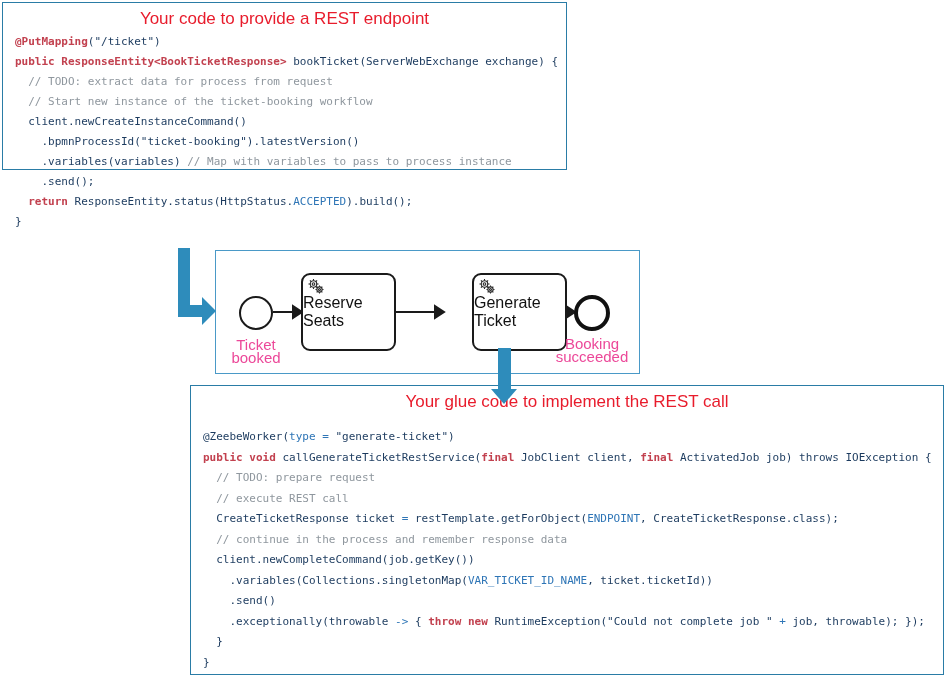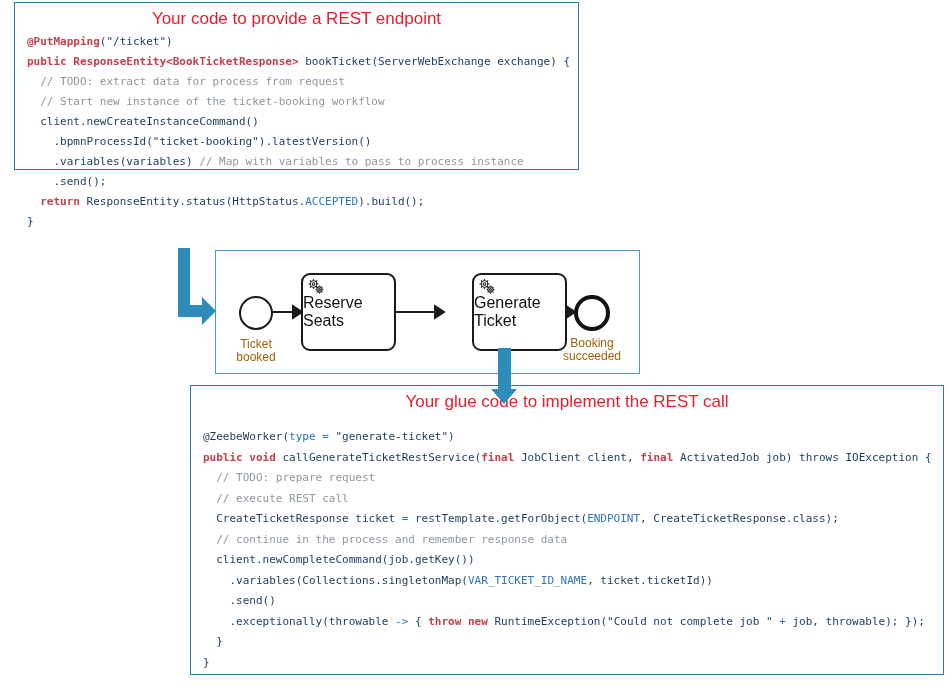--- a/index.html
+++ b/index.html
@@ -1,19 +1,19 @@
 <!DOCTYPE html>
 <html><head>
 <meta charset="utf-8">
 <style>
   html,body{margin:0;padding:0;background:#fff;font-family:"Liberation Sans",sans-serif;}
   #stage{position:relative;width:946px;height:689px;background:#fff;overflow:hidden;}
 
   .codebox{position:absolute;background:#fff;border:1px solid #2a7ca6;box-sizing:border-box;}
-  #box-top{left:2px;top:2px;width:565px;height:168px;margin-left:12px;}
+  #box-top{left:2px;top:2px;width:565px;height:168px;}
   #box-bottom{left:190px;top:385px;width:754px;height:290px;}
   .box-title{text-align:center;color:#e81c2c;font-size:17px;margin:0;padding-top:6px;font-weight:400;}
   .code{position:absolute;left:12px;white-space:pre;font-family:"DejaVu Sans Mono",monospace;}
   #box-top .code{top:29px;font-size:11px;line-height:20px;}
   #box-bottom .code{top:41px;font-size:11px;line-height:20.5px;}
   .code-line{white-space:pre;}
   .tok-k{color:#c2414f;font-weight:bold;}
   .tok-p{color:#1b3a5e;}
   .tok-s{color:#1b3a5e;}
   .tok-b{color:#2e75b6;}
@@ -21,21 +21,21 @@
 
   #diagram{position:absolute;left:215px;top:250px;width:423px;height:122px;border:1px solid #4a99c7;box-sizing:content-box;background:#fff;}
   .bpmn-event{position:absolute;border-radius:50%;background:#fff;box-sizing:border-box;}
   #start-event{left:23px;top:45px;width:34px;height:34px;border:2px solid #1a1a1a;}
   #end-event{left:358px;top:44px;width:36px;height:36px;border:4px solid #111;}
   .bpmn-task{position:absolute;top:22px;width:95px;height:78px;border:2px solid #1a1a1a;border-radius:9px;background:#fff;box-sizing:border-box;
              display:flex;align-items:center;justify-content:center;font-size:16px;color:#111;}
   #task-1{left:85px;}
   #task-2{left:228px;margin-left:28px;}
   .gear-wrap{position:absolute;left:4px;top:3px;}
-  .event-label{position:absolute;font-size:12px;line-height:13px;text-align:center;white-space:pre-line;color:#a16207;}
+  .event-label{position:absolute;font-size:15px;line-height:13px;text-align:center;white-space:pre-line;color:#ec4899;}
   #start-label{left:4px;top:87px;width:72px;}
   #end-label{left:331px;top:86px;width:90px;}
   #flow-arrows{position:absolute;left:0;top:0;}
 
   #blue-arrows{position:absolute;left:0;top:0;z-index:5;pointer-events:none;}
 </style>
 </head>
 <body>
 
 <div id="stage">

